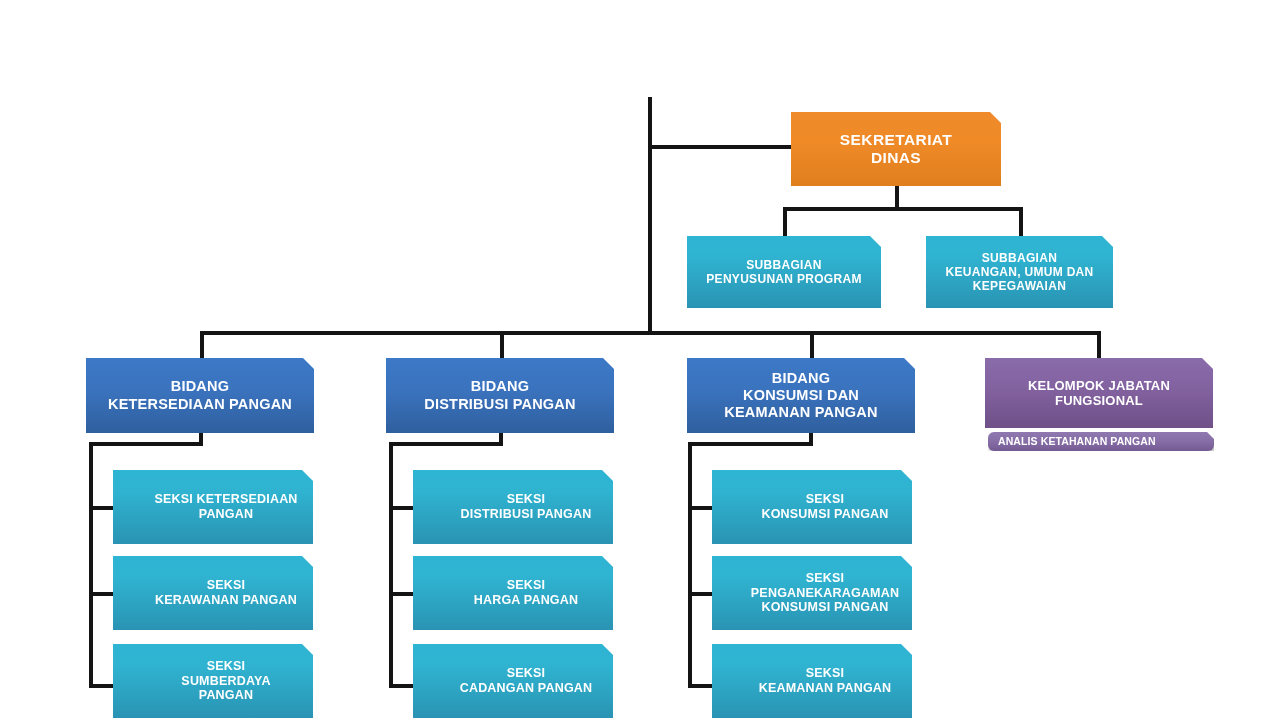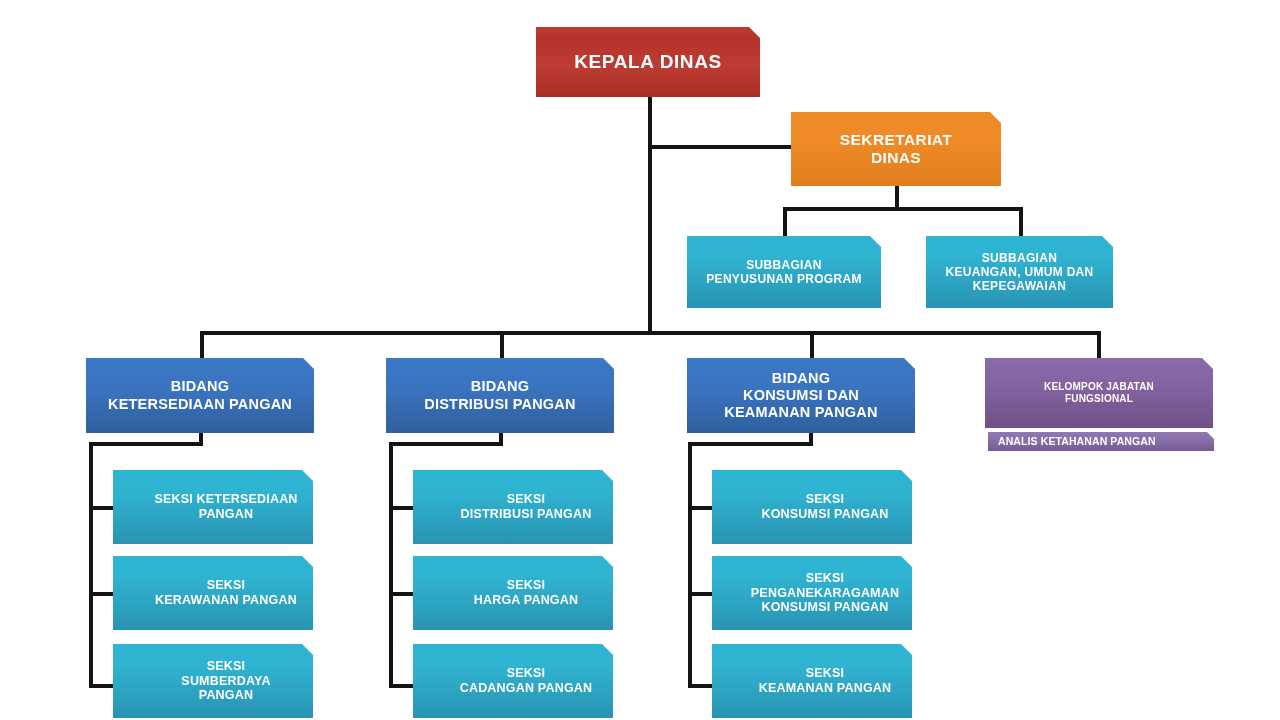--- a/index.html
+++ b/index.html
@@ -35,31 +35,31 @@
 
   .red{background:linear-gradient(180deg,#c0392e 0%,#b5332b 18%,#bd3b32 55%,#a92f27 100%);}
   .orange{background:linear-gradient(180deg,#f08b2c 0%,#ef8a27 40%,#e07e1e 100%);justify-content:center;}
   .teal{background:linear-gradient(180deg,#2eb5d4 0%,#2fb3d0 30%,#2a93b3 100%);}
   .blue{background:linear-gradient(180deg,#3c79c6 0%,#3a72bd 45%,#2f5f9e 100%);}
   .purple{background:linear-gradient(180deg,#8a6cab 0%,#82619f 45%,#6f5087 100%);}
   .purple-sm{
     background:linear-gradient(180deg,#8f79b0 0%,#866da6 50%,#735a92 100%);
     clip-path:polygon(0 0, calc(100% - 7px) 0, 100% 7px, 100% 100%, 0 100%);
     justify-content:flex-start;
-    border-radius:0;
+    border-radius:6px;
   }
   .purple-sm .label{padding-left:10px;text-align:left;}
 
   
   .fs-root{font-size:19px;letter-spacing:.6px;}
   .fs-sek{font-size:15.5px;letter-spacing:.4px;}
   .fs-sub{font-size:12px;letter-spacing:.3px;}
   .fs-bidang{font-size:14.5px;letter-spacing:.2px;}
   .fs-seksi{font-size:12.5px;letter-spacing:.2px;padding-left:26px;}
-  .fs-kjf{font-size:10px;letter-spacing:.2px;}
+  .fs-kjf{font-size:13px;letter-spacing:.2px;}
   .fs-fn{font-size:10.5px;letter-spacing:.1px;}
 </style>
 </head>
 <body>
 
 <div id="canvas">
 
   <div class="line v" style="left:648px;top:97px;height:237px;"></div>
 
   <div class="line h" style="left:648px;top:145px;width:146px;"></div>
@@ -90,23 +90,20 @@
   <div class="line h" style="left:389px;top:592px;width:32px;"></div>
   <div class="line h" style="left:389px;top:684px;width:32px;"></div>
 
   <div class="line v" style="left:809px;top:432px;height:14px;"></div>
   <div class="line h" style="left:688px;top:442px;width:125px;"></div>
   <div class="line v" style="left:688px;top:442px;height:246px;"></div>
   <div class="line h" style="left:688px;top:506px;width:32px;"></div>
   <div class="line h" style="left:688px;top:592px;width:32px;"></div>
   <div class="line h" style="left:688px;top:684px;width:32px;"></div>
 
-  <div class="node red fs-root" style="left:536px;top:27px;width:224px;height:70px;">
-    <span class="label">KEPALA DINAS</span>
-  </div>
 
   <div class="node orange fs-sek" style="left:791px;top:112px;width:210px;height:74px;">
     <span class="label">SEKRETARIAT
 DINAS</span>
   </div>
 
   <div class="node teal fs-sub" style="left:687px;top:236px;width:194px;height:72px;">
     <span class="label">SUBBAGIAN
 PENYUSUNAN PROGRAM</span>
   </div>

